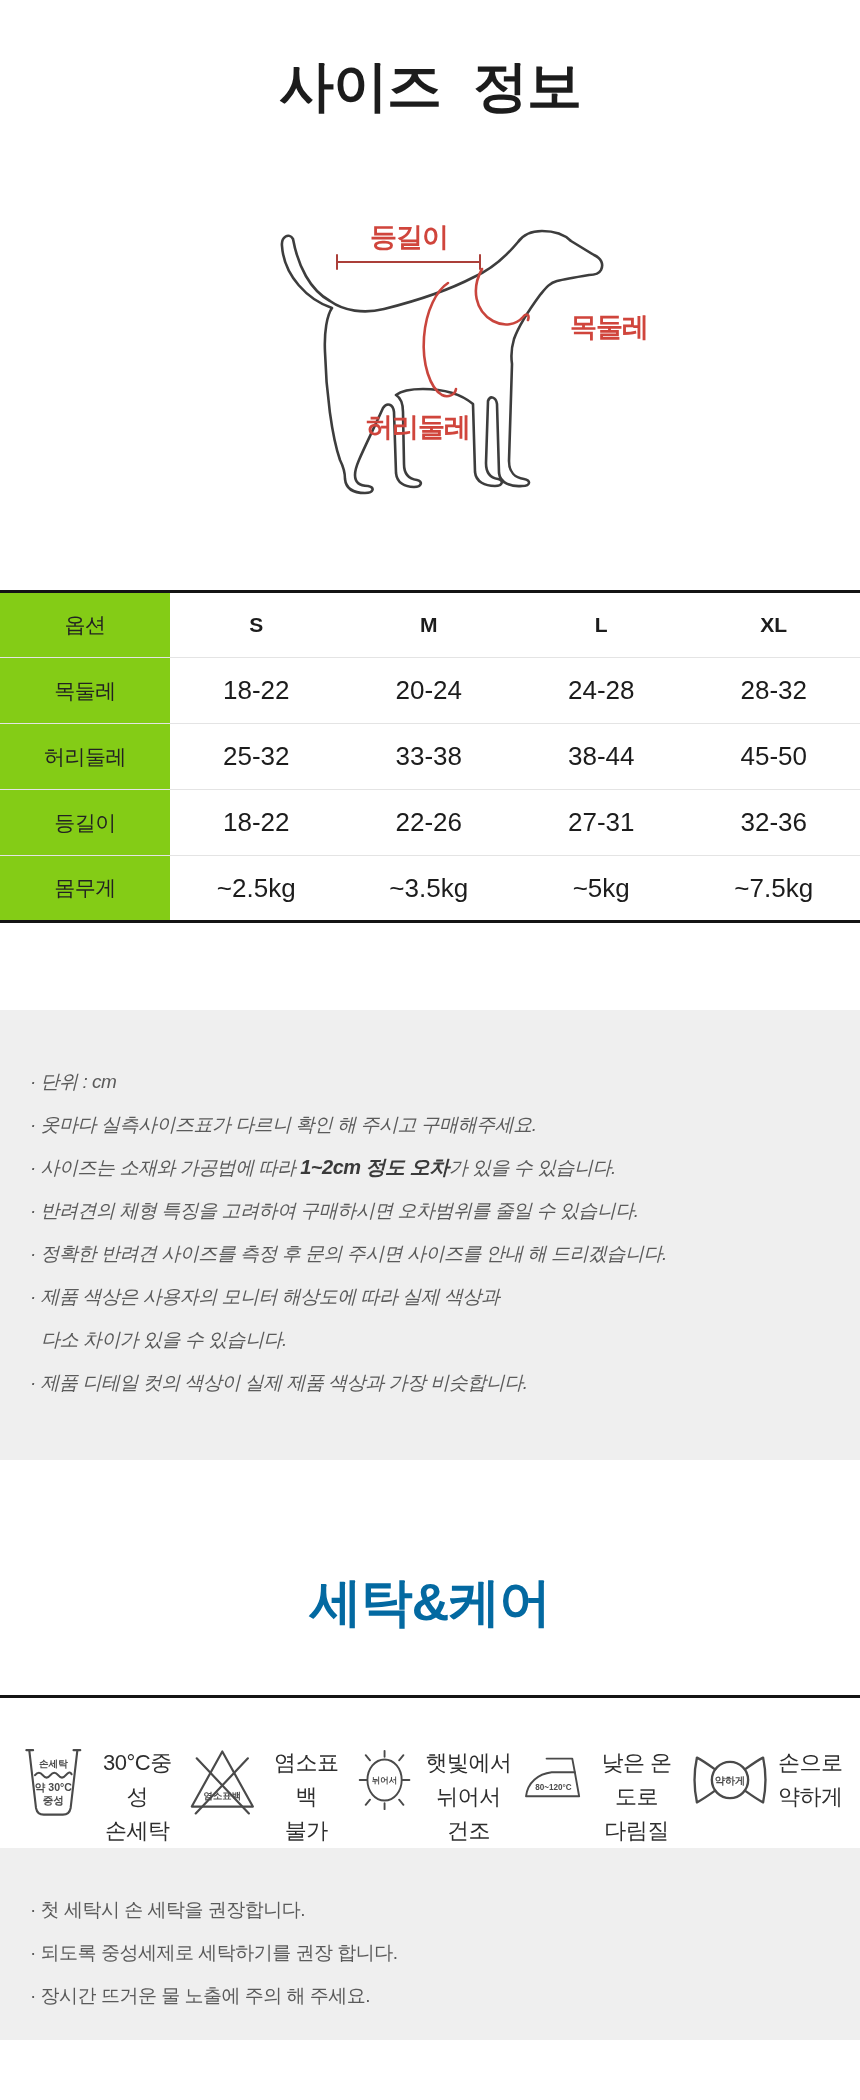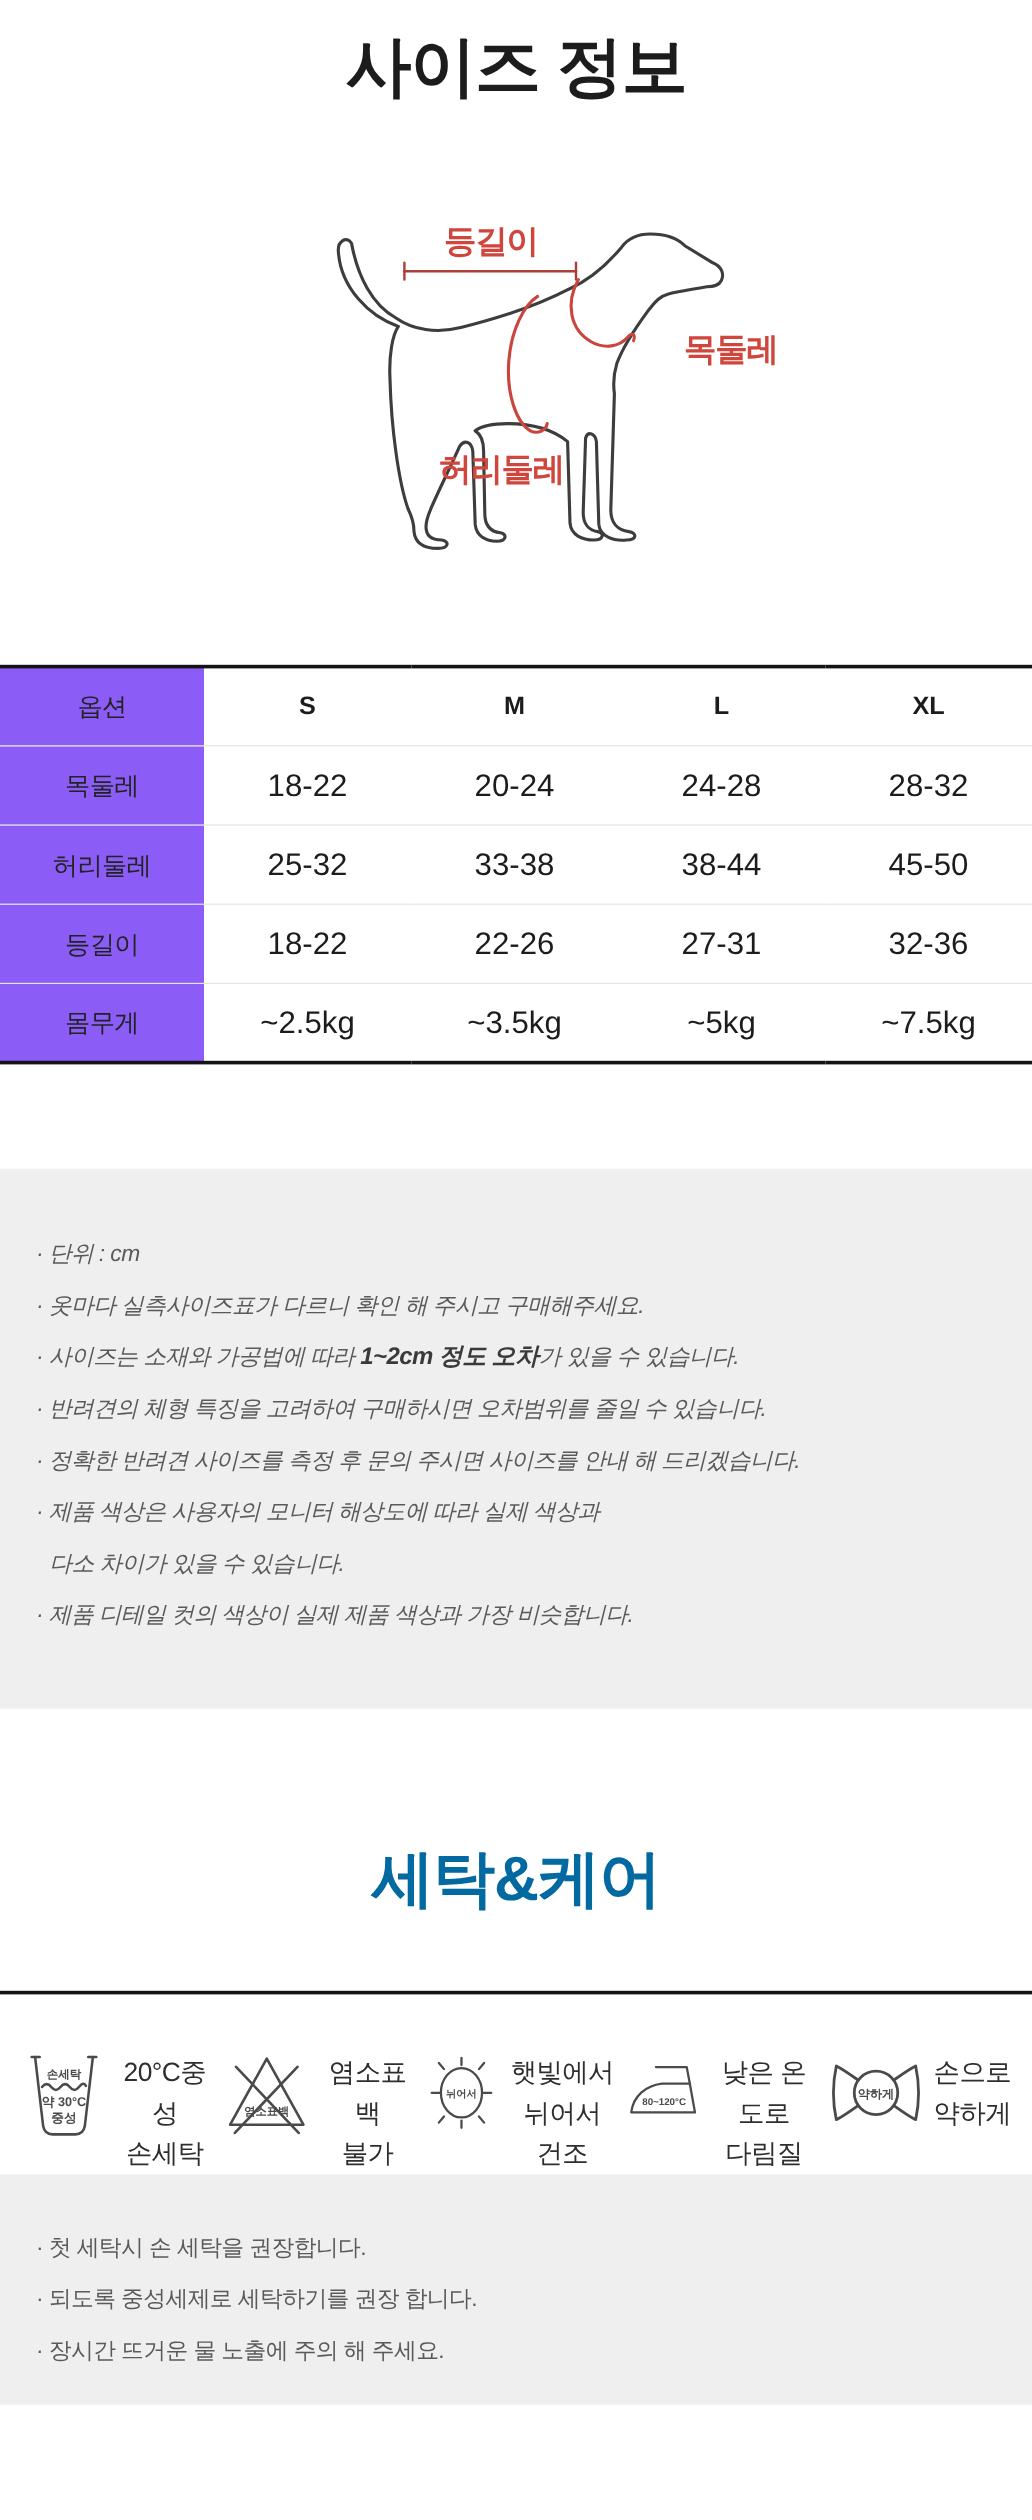--- a/index.html
+++ b/index.html
@@ -1,35 +1,35 @@
 <!DOCTYPE html>
 <html><head>
 <meta charset="utf-8">
 <style>
   * { margin:0; padding:0; box-sizing:border-box; }
   body { background:#ffffff; font-family:"Liberation Sans","DejaVu Sans",sans-serif; }
   .page { position:relative; width:860px; height:2100px; margin:0 auto; background:#ffffff; overflow:hidden; }
 
   
-  .big-title { padding-top:22px; text-align:center; font-size:55px; font-weight:800;
-               color:#1c1c1c; line-height:66px; letter-spacing:-1px; }
+  .big-title { padding-top:58px; text-align:center; font-size:55px; font-weight:800;
+               color:#1c1c1c; line-height:66px; letter-spacing:-1px;font-family:Liberation Mono, monospace; }
   .care-title { margin-top:110px; text-align:center; font-size:52px; font-weight:800;
                 color:#0369a1; line-height:64px; letter-spacing:-1px; }
 
   
   .diagram-wrap { width:440px; height:380px; margin:18px auto 0; }
 
   
   table.size-table { width:100%; margin-top:68px; border-collapse:collapse; table-layout:fixed;
                      border-top:3px solid #141414; border-bottom:3px solid #141414; }
   table.size-table col.opt-col { width:170px; }
   table.size-table td, table.size-table th { height:66px; text-align:center; vertical-align:middle;
                      border-bottom:1px solid #e4e4e4; }
   table.size-table tr:last-child td { border-bottom:none; }
-  .opt-cell { background:#8b5cf6; font-size:21px; font-weight:400; color:#222; letter-spacing:-0.5px; }
+  .opt-cell { background:#84cc16; font-size:21px; font-weight:400; color:#222; letter-spacing:-0.5px; }
   th.size-col { font-size:21px; font-weight:700; color:#1c1c1c; }
   td.val-cell { font-size:26px; font-weight:400; color:#1c1c1c; }
 
   
   .notes-panel { background:#efefef; width:100%; }
   .notes-panel.size-notes { margin-top:87px; height:450px; padding:50px 30px 0 30px;font-style:italic; }
   .notes-panel.care-notes { height:192px; padding:40px 14px 0 30px; }
   .note-line { font-size:19px; color:#5a5a5a; line-height:43px; letter-spacing:-0.5px;
                white-space:nowrap; overflow:hidden; }
   .note-line .bold { font-weight:700; color:#3a3a3a; font-size:20px; }
@@ -187,21 +187,21 @@
     <div class="care-item">
       <svg width="96" height="96" viewBox="0 0 90 90">
         <path class="care-glyph" d="M20,14 L27,74 C28,79 31,81 35,81 L55,81 C59,81 62,79 63,74 L70,14"></path>
         <path class="care-glyph" d="M17,14 L24,14 M66,14 L73,14"></path>
         <path class="care-glyph" d="M26,40 q4,-5 8,0 q4,5 8,0 q4,-5 8,0 q4,5 8,0 q4,-5 6,-1"></path>
         <text class="glyph-text" x="45" y="32" font-size="10" text-anchor="middle">손세탁</text>
         <text class="glyph-text" x="45" y="56" font-size="11" text-anchor="middle">약 30°C</text>
         <text class="glyph-text" x="45" y="70" font-size="11" text-anchor="middle">중성</text>
       </svg>
       <div class="care-label">
-        <div>20°C중성</div>
+        <div>30°C중성</div>
         <div>손세탁</div>
       </div>
     </div>
 
     <div class="care-item">
       <svg width="96" height="96" viewBox="0 0 90 90">
         <path class="care-glyph" d="M45,16 L76,72 L14,72 Z"></path>
         <path class="care-glyph" d="M19,23 L72,79 M71,23 L18,79"></path>
         <text class="glyph-text" x="45" y="64" font-size="9.5" text-anchor="middle">염소표백</text>
       </svg>

